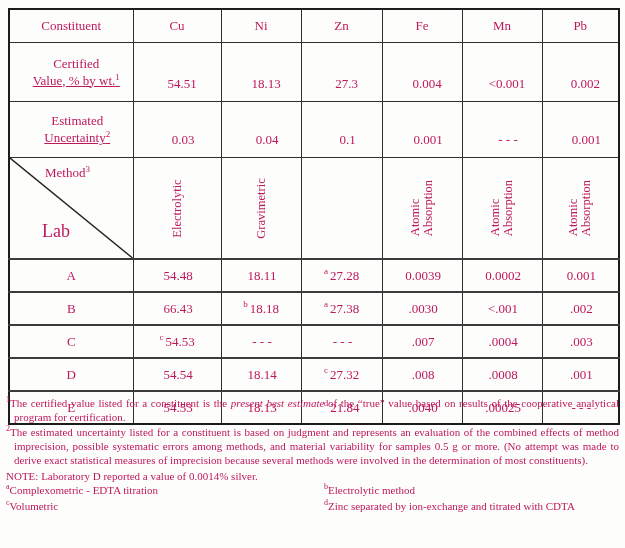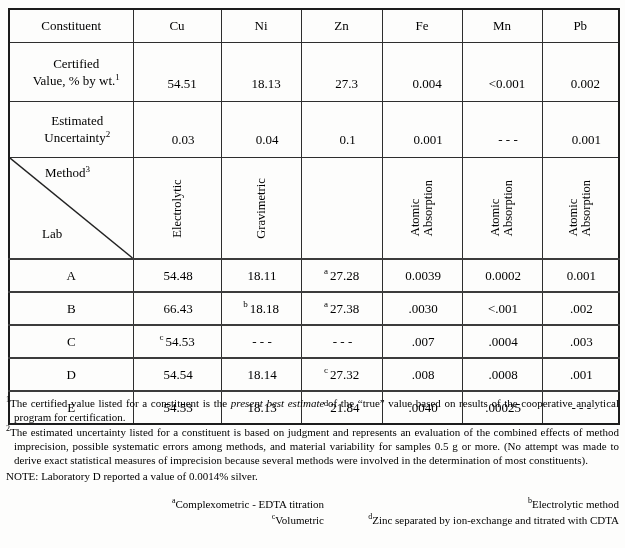--- a/index.html
+++ b/index.html
@@ -1,53 +1,53 @@
 <!DOCTYPE html>
 <html><head>
 <meta charset="utf-8">
 <style>
   html,body{margin:0;padding:0;background:#e8e8e8;}
   .sheet{
     position:relative;width:625px;height:548px;background:#fdfdfc;
-    font-family:"Liberation Serif","DejaVu Serif",serif;color:#000000;
+    font-family:"Liberation Serif","DejaVu Serif",serif;color:#be185d;
     overflow:hidden;margin:0 auto;
   }
   table.srm{
     position:absolute;left:8px;top:8px;border-collapse:collapse;
     table-layout:fixed;width:610px;
   }
   table.srm{border:2px solid #1c1c1c;}
   table.srm td{
     border:1px solid #2e2e2e;font-size:13px;text-align:center;
     vertical-align:middle;padding:0;overflow:hidden;
   }
   td.c-label{text-align:left;padding-left:10px;}
   tr.r-head td{height:32px;}
   tr.r-cert td{height:49px;padding-left:10px;}
   tr.r-unc td{height:46px;padding-left:12px;}
   tr.r-method td{height:100px;}
   tr.r-lab td{height:31px;border-top-width:2px;border-top-color:#3c3c3c;}
   tr.r-cert td.val,tr.r-unc td.val{vertical-align:bottom;padding-bottom:9px;}
   sup.fsup{font-size:9px;line-height:0;}
   sup.cs{font-size:9px;line-height:0;margin-right:2px;}
-  .lab2{margin-top:1px;}
+  .lab2{margin-top:1px;text-decoration:underline;}
   
   td.diag{position:relative;padding:0;}
   .diag-svg{position:absolute;left:0;top:0;width:100%;height:100%;}
   .m-label{position:absolute;top:7px;left:35px;font-size:13px;}
-  .l-label{position:absolute;bottom:16px;left:32px;font-size:13px;}
+  .l-label{position:absolute;bottom:16px;left:32px;font-size:18px;}
   
   .rot-wrap{height:100px;display:flex;align-items:center;justify-content:center;}
   .rot{transform:rotate(-90deg);white-space:pre-line;font-size:12.5px;line-height:13px;text-align:left;}
   
   .foot{position:absolute;left:6px;top:396px;width:613px;font-size:11px;line-height:14px;}
   .fn{padding-left:8px;text-indent:-8px;text-align:justify;margin-bottom:1px;font-family:Liberation Serif, serif;}
   .fn sup,.lnote sup{font-size:8px;line-height:0;}
-  .note{margin-top:2px;margin-bottom:14px;}
-  .letters{display:grid;grid-template-columns:318px auto;row-gap:2px;text-align:right;}
+  .note{margin-top:2px;margin-bottom:0;}
+  .letters{display:grid;grid-template-columns:318px auto;row-gap:2px;}
   i{font-style:italic;}
 </style>
 </head>
 <body>
 
 <div class="sheet">
 
   <table class="srm">
     <colgroup>
       <col style="width:124px">

